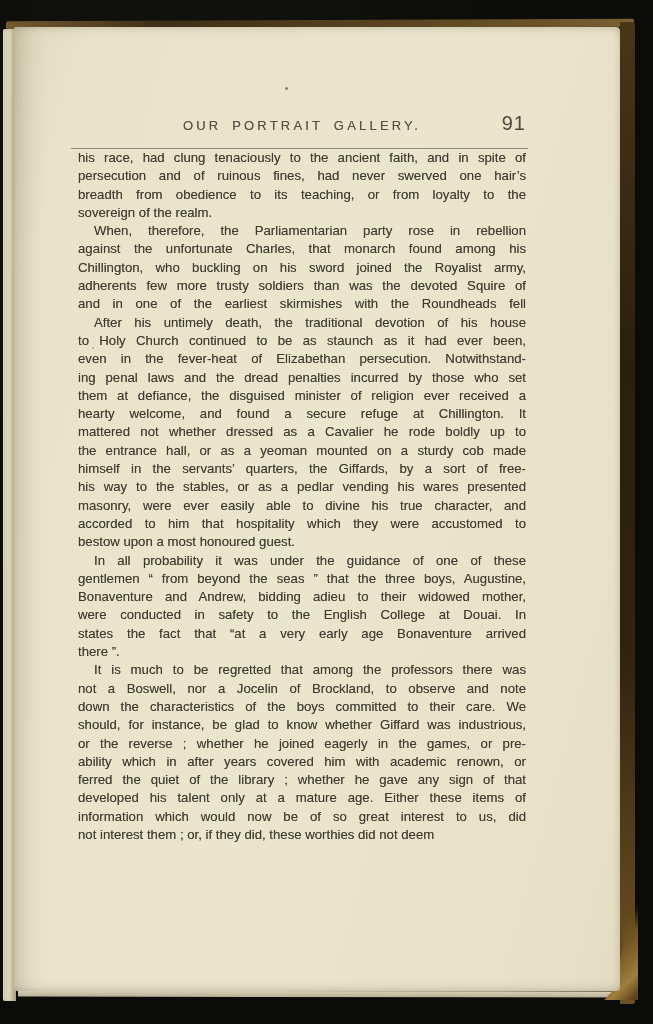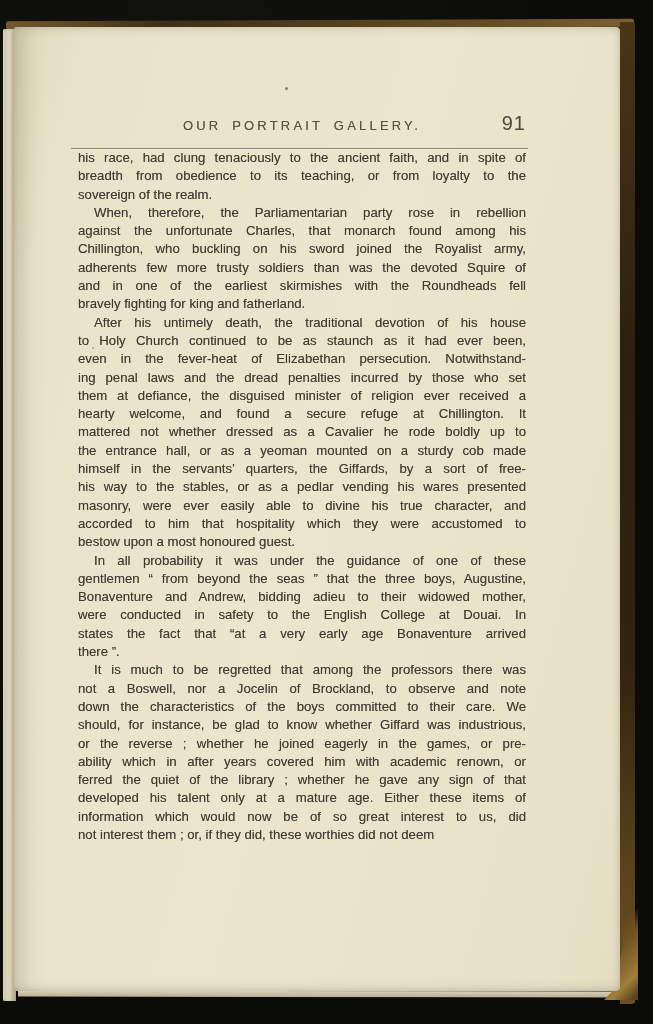--- a/index.html
+++ b/index.html
@@ -123,30 +123,30 @@
 
     <div class="text-block">
       <div class="page-header">
         <span class="running-title">OUR PORTRAIT GALLERY.</span>
         <span class="page-number">91</span>
       </div>
       <div class="header-rule"></div>
       <div class="body-text">
           <div class="paragraph">
             <div class="line">his race, had clung tenaciously to the ancient faith, and in spite of</div>
+            <div class="line">persecution and of ruinous fines, had never swerved one hair’s</div>
             <div class="line">breadth from obedience to its teaching, or from loyalty to the</div>
             <div class="line last">sovereign of the realm.</div>
           </div>
           <div class="paragraph">
             <div class="line indent">When, therefore, the Parliamentarian party rose in rebellion</div>
             <div class="line">against the unfortunate Charles, that monarch found among his</div>
             <div class="line">Chillington, who buckling on his sword joined the Royalist army,</div>
             <div class="line">adherents few more trusty soldiers than was the devoted Squire of</div>
             <div class="line">and in one of the earliest skirmishes with the Roundheads fell</div>
-            <div class="line last">bravely fighting for king and fatherland.</div>
           </div>
           <div class="paragraph">
             <div class="line indent">After his untimely death, the traditional devotion of his house</div>
             <div class="line">to Holy Church continued to be as staunch as it had ever been,</div>
             <div class="line">even in the fever-heat of Elizabethan persecution. Notwithstand-</div>
             <div class="line">ing penal laws and the dread penalties incurred by those who set</div>
             <div class="line">them at defiance, the disguised minister of religion ever received a</div>
             <div class="line">hearty welcome, and found a secure refuge at Chillington. It</div>
             <div class="line">mattered not whether dressed as a Cavalier he rode boldly up to</div>
             <div class="line">the entrance hall, or as a yeoman mounted on a sturdy cob made</div>

